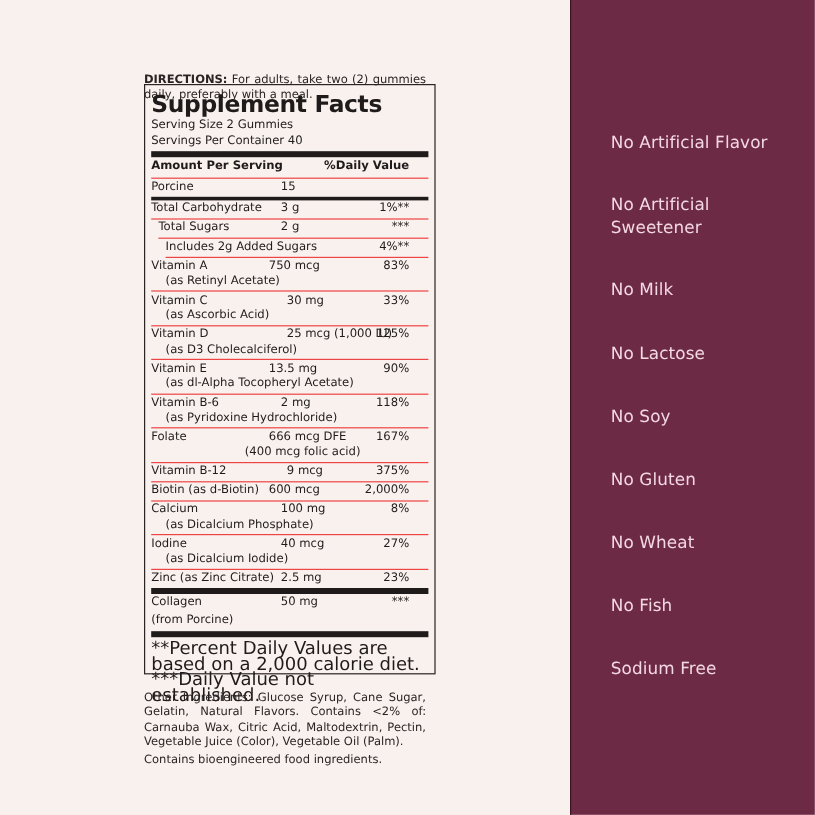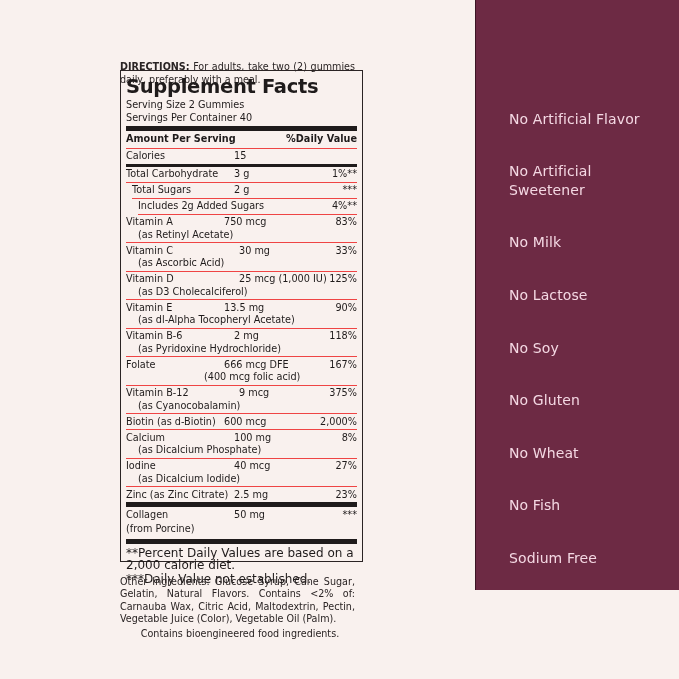--- a/index.html
+++ b/index.html
@@ -17,21 +17,21 @@
     }
     .left-panel {
       position: absolute;
       left: 0; top: 0;
       width: 475px; height: 679px;
       background: #f9f1ee;
     }
     .right-panel {
       position: absolute;
       left: 475px; top: 0;
-      width: 204px; height: 590px;
+      width: 204px; height: 679px;
       background: #6d2a44;
       border-left: 1px solid #3b1524;
       box-sizing: border-box;
     }
     .claim {
       position: absolute;
       left: 33px;
       width: 165px;
       color: #f4d8e3;
       font-family: "DejaVu Sans", sans-serif;
@@ -98,30 +98,30 @@
       font-weight: bold;
       padding: 2px 0 2px 0;
     }
     .cell-name { display: inline-block; }
     .cell-amt {
       position: absolute;
       top: 1.5px;
     }
     .cell-dv {
       position: absolute;
-      right: 0;
+      right: 16px;
       top: 1.5px;
       margin-left: 44px;
     }
     .sub { padding-left: 12px; }
     .indent1 { margin-left: 6px; }
     .indent2 { margin-left: 12px; }
     .footnote {
       line-height: 12.5px;
-      font-size: 12px;
+      font-size: 15px;
       padding-top: 3px;
     }
     .other {
       position: absolute;
       left: 120px;
       top: 576px;
       width: 235px;
       font-size: 9.6px;
       line-height: 12.3px;
       color: #2a2424;
@@ -129,21 +129,20 @@
     }
     .other b { font-weight: normal; }
     .bio {
       position: absolute;
       left: 120px;
       top: 628px;
       width: 240px;
       font-size: 9.6px;
       line-height: 12px;
       color: #2a2424;
-      text-align: center;
     }
   </style>
 </head>
 <body>
 
 <div class="left-panel">
 
   <div class="directions"><b>DIRECTIONS:</b><span> For adults, take two (2) gummies daily, preferably with a meal.</span></div>
 
   <div class="facts-box">
@@ -151,21 +150,21 @@
     <div class="serving">Serving Size 2 Gummies</div>
     <div class="serving">Servings Per Container 40</div>
     <div class="bar-thick"></div>
 
     <div class="row header">
       <span class="cell-name">Amount Per Serving</span>
       <span class="cell-dv" style="top:2px">%Daily Value</span>
     </div>
 
     <div class="row no-border">
-      <span class="cell-name">Calories</span>
+      <span class="cell-name">Porcine</span>
       <span class="cell-amt" style="left:108px">15</span>
     </div>
     <div class="bar-med"></div>
 
     <div class="row">
       <span class="cell-name">Total Carbohydrate</span>
       <span class="cell-amt" style="left:108px">3 g</span>
       <span class="cell-dv">1%**</span>
     </div>
 
@@ -217,21 +216,20 @@
 
     <div class="row">
       <div>Folate</div>
       <div style="padding-left:78px">(400 mcg folic acid)</div>
       <span class="cell-amt" style="left:98px">666 mcg DFE</span>
       <span class="cell-dv">167%</span>
     </div>
 
     <div class="row">
       <div>Vitamin B-12</div>
-      <div class="sub">(as Cyanocobalamin)</div>
       <span class="cell-amt" style="left:113px">9 mcg</span>
       <span class="cell-dv">375%</span>
     </div>
 
     <div class="row">
       <span class="cell-name">Biotin (as d-Biotin)</span>
       <span class="cell-amt" style="left:98px">600 mcg</span>
       <span class="cell-dv">2,000%</span>
     </div>
 

